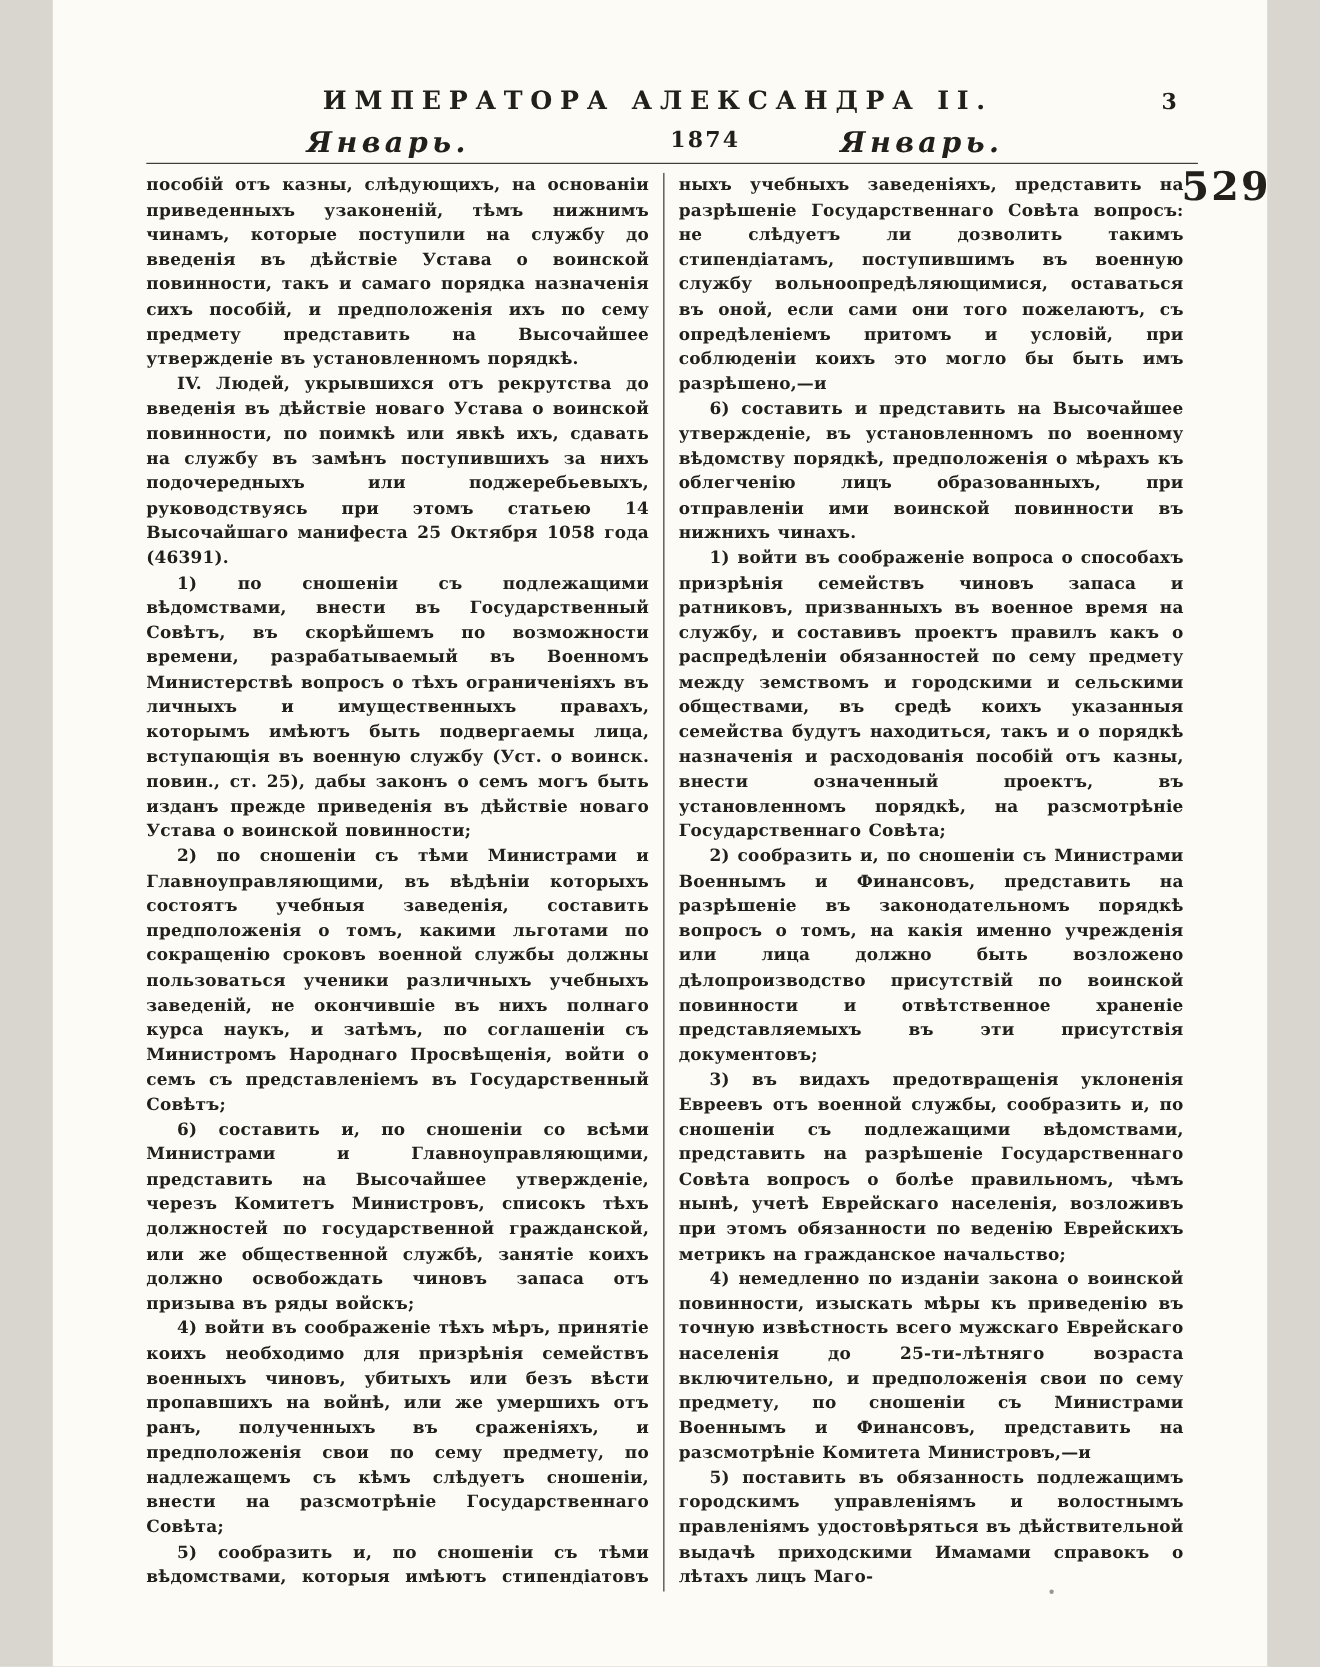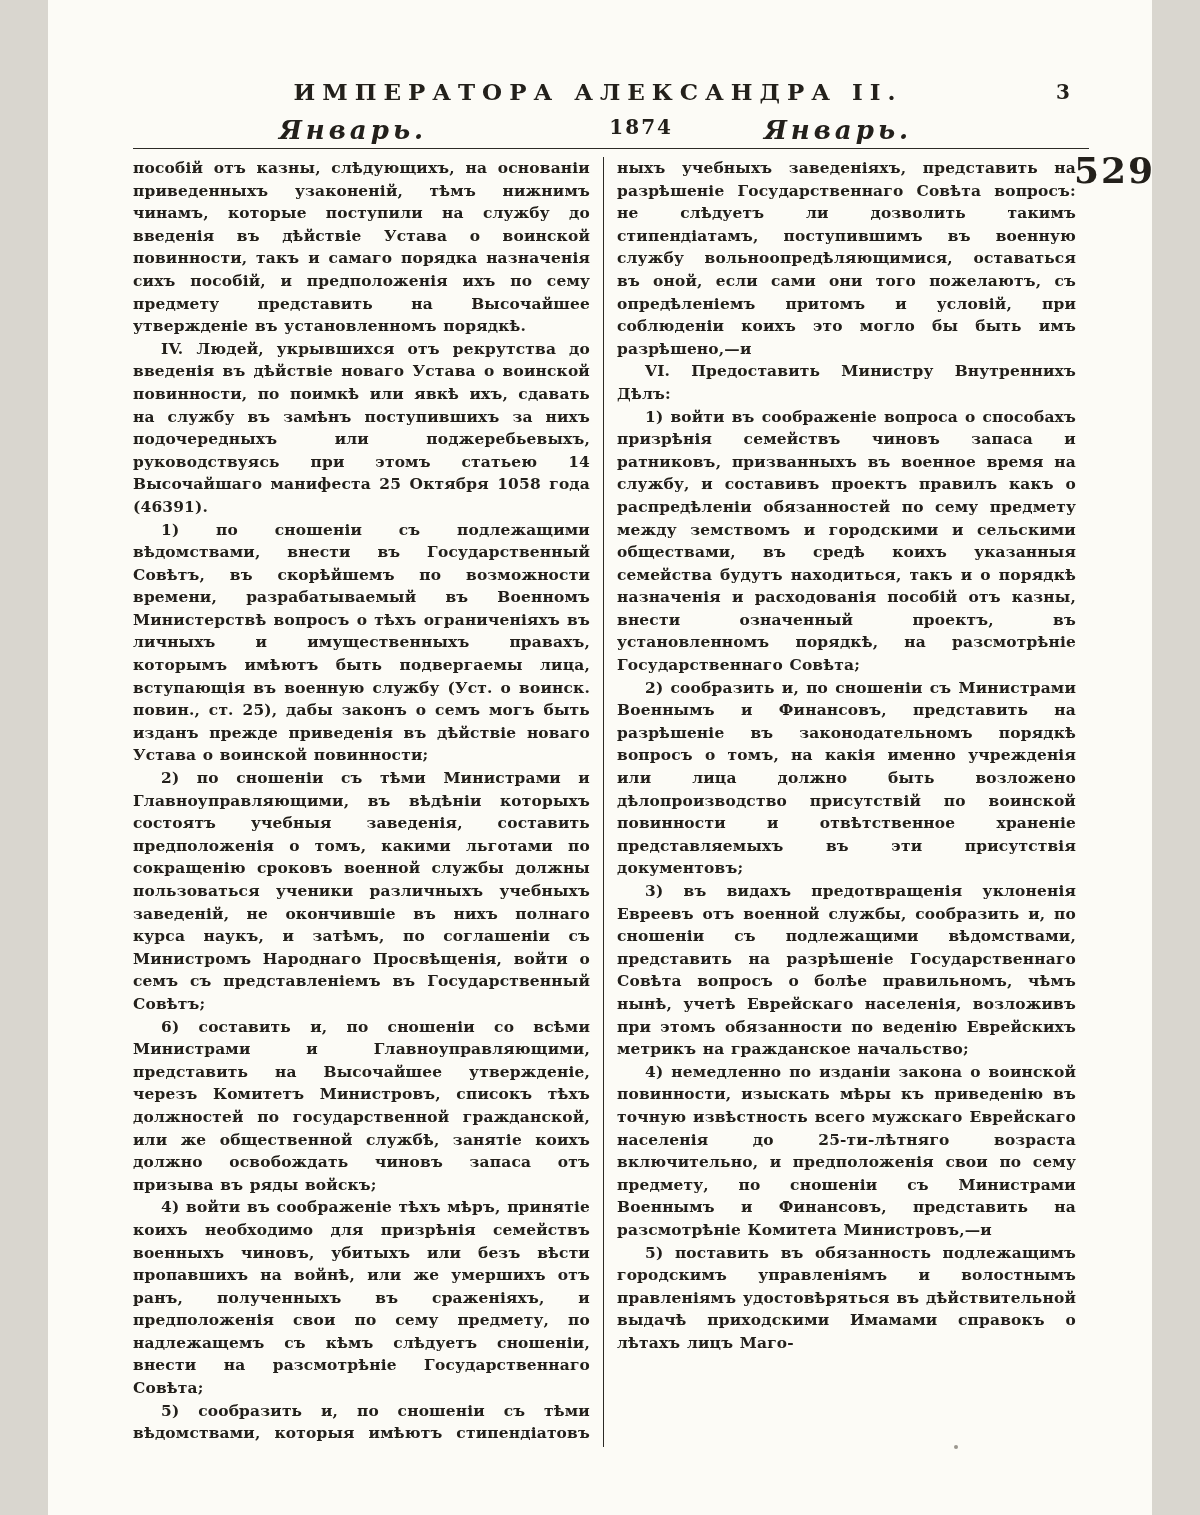--- a/index.html
+++ b/index.html
@@ -97,21 +97,21 @@
         <p class="para">IV. Людей, укрывшихся отъ рекрутства до введенія въ дѣйствіе новаго Устава о воинской повинности, по поимкѣ или явкѣ ихъ, сдавать на службу въ замѣнъ поступившихъ за нихъ подочередныхъ или поджеребьевыхъ, руководствуясь при этомъ статьею 14 Высочайшаго манифеста 25 Октября 1058 года (46391).</p>
         <p class="para">1) по сношеніи съ подлежащими вѣдомствами, внести въ Государственный Совѣтъ, въ скорѣйшемъ по возможности времени, разрабатываемый въ Военномъ Министерствѣ вопросъ о тѣхъ ограниченіяхъ въ личныхъ и имущественныхъ правахъ, которымъ имѣютъ быть подвергаемы лица, вступающія въ военную службу (Уст. о воинск. повин., ст. 25), дабы законъ о семъ могъ быть изданъ прежде приведенія въ дѣйствіе новаго Устава о воинской повинности;</p>
         <p class="para">2) по сношеніи съ тѣми Министрами и Главноуправляющими, въ вѣдѣніи которыхъ состоятъ учебныя заведенія, составить предположенія о томъ, какими льготами по сокращенію сроковъ военной службы должны пользоваться ученики различныхъ учебныхъ заведеній, не окончившіе въ нихъ полнаго курса наукъ, и затѣмъ, по соглашеніи съ Министромъ Народнаго Просвѣщенія, войти о семъ съ представленіемъ въ Государственный Совѣтъ;</p>
         <p class="para">6) составить и, по сношеніи со всѣми Министрами и Главноуправляющими, представить на Высочайшее утвержденіе, черезъ Комитетъ Министровъ, списокъ тѣхъ должностей по государственной гражданской, или же общественной службѣ, занятіе коихъ должно освобождать чиновъ запаса отъ призыва въ ряды войскъ;</p>
         <p class="para">4) войти въ соображеніе тѣхъ мѣръ, принятіе коихъ необходимо для призрѣнія семействъ военныхъ чиновъ, убитыхъ или безъ вѣсти пропавшихъ на войнѣ, или же умершихъ отъ ранъ, полученныхъ въ сраженіяхъ, и предположенія свои по сему предмету, по надлежащемъ съ кѣмъ слѣдуетъ сношеніи, внести на разсмотрѣніе Государственнаго Совѣта;</p>
         <p class="para">5) сообразить и, по сношеніи съ тѣми вѣдомствами, которыя имѣютъ стипендіатовъ въ различ-</p>
       </div>
     <div class="col-divider"></div>
     <div class="col col-right">
         <p class="para">ныхъ учебныхъ заведеніяхъ, представить на разрѣшеніе Государственнаго Совѣта вопросъ: не слѣдуетъ ли дозволить такимъ стипендіатамъ, поступившимъ въ военную службу вольноопредѣляющимися, оставаться въ оной, если сами они того пожелаютъ, съ опредѣленіемъ притомъ и условій, при соблюденіи коихъ это могло бы быть имъ разрѣшено,—и</p>
-        <p class="para">VI. Предоставить Министру Внутреннихъ Дѣлъ:</p>
+        <p class="para">6) составить и представить на Высочайшее утвержденіе, въ установленномъ по военному вѣдомству порядкѣ, предположенія о мѣрахъ къ облегченію лицъ образованныхъ, при отправленіи ими воинской повинности въ нижнихъ чинахъ.</p>
         <p class="para">1) войти въ соображеніе вопроса о способахъ призрѣнія семействъ чиновъ запаса и ратниковъ, призванныхъ въ военное время на службу, и составивъ проектъ правилъ какъ о распредѣленіи обязанностей по сему предмету между земствомъ и городскими и сельскими обществами, въ средѣ коихъ указанныя семейства будутъ находиться, такъ и о порядкѣ назначенія и расходованія пособій отъ казны, внести означенный проектъ, въ установленномъ порядкѣ, на разсмотрѣніе Государственнаго Совѣта;</p>
         <p class="para">2) сообразить и, по сношеніи съ Министрами Военнымъ и Финансовъ, представить на разрѣшеніе въ законодательномъ порядкѣ вопросъ о томъ, на какія именно учрежденія или лица должно быть возложено дѣлопроизводство присутствій по воинской повинности и отвѣтственное храненіе представляемыхъ въ эти присутствія документовъ;</p>
         <p class="para">3) въ видахъ предотвращенія уклоненія Евреевъ отъ военной службы, сообразить и, по сношеніи съ подлежащими вѣдомствами, представить на разрѣшеніе Государственнаго Совѣта вопросъ о болѣе правильномъ, чѣмъ нынѣ, учетѣ Еврейскаго населенія, возложивъ при этомъ обязанности по веденію Еврейскихъ метрикъ на гражданское начальство;</p>
         <p class="para">4) немедленно по изданіи закона о воинской повинности, изыскать мѣры къ приведенію въ точную извѣстность всего мужскаго Еврейскаго населенія до 25-ти-лѣтняго возраста включительно, и предположенія свои по сему предмету, по сношеніи съ Министрами Военнымъ и Финансовъ, представить на разсмотрѣніе Комитета Министровъ,—и</p>
         <p class="para">5) поставить въ обязанность подлежащимъ городскимъ управленіямъ и волостнымъ правленіямъ удостовѣряться въ дѣйствительной выдачѣ приходскими Имамами справокъ о лѣтахъ лицъ Маго-</p>
       </div>
   </div>
 
   <div class="speck speck-1"></div>
   <div class="speck speck-2"></div>

